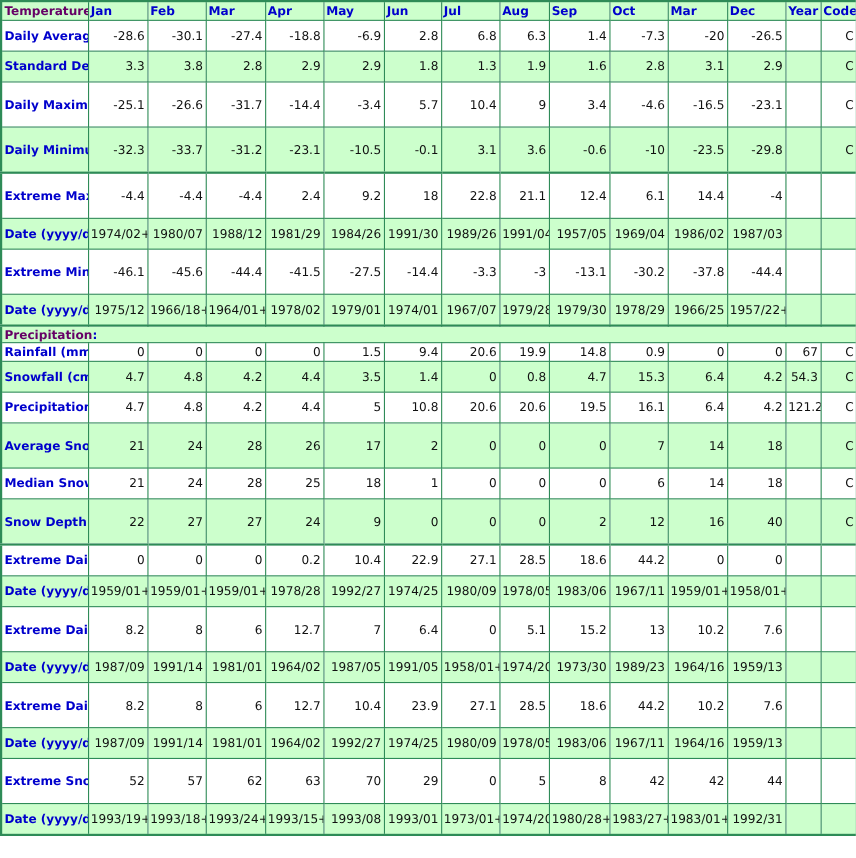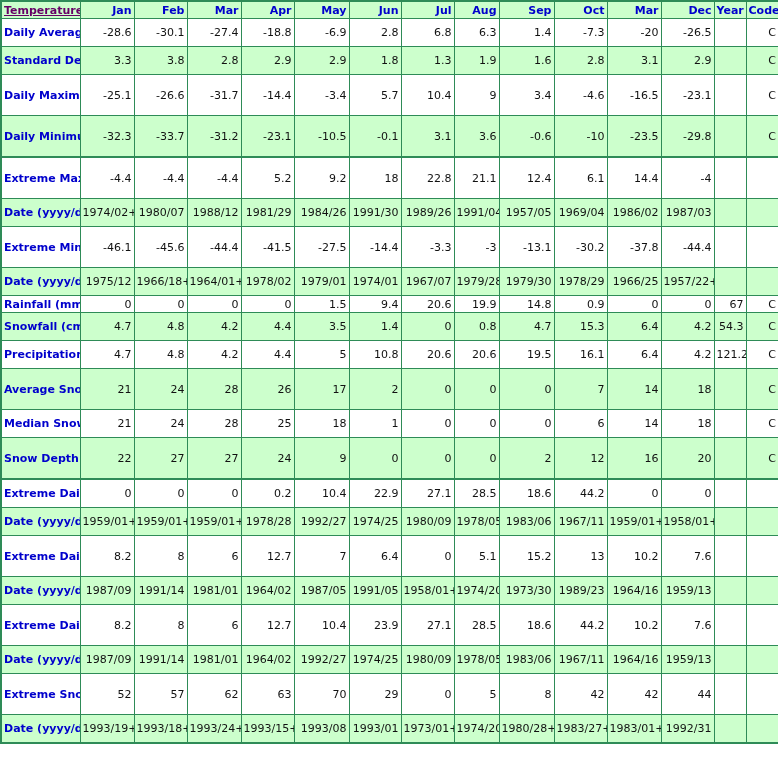--- a/index.html
+++ b/index.html
@@ -17,28 +17,28 @@
     padding: 0 2px 0 2px;
     line-height: 13px;
     vertical-align: middle;
     overflow: hidden;
     white-space: nowrap;
   }
   table.climate th {
     background: #ccffcc;
     color: #0000cc;
     font-weight: bold;
-    text-align: right;
+    text-align: left;
     height: 16px;
   }
   table.climate th.section {
     text-align: left;
     color: #660066;
   }
-  .section-link { color: #660066; text-decoration: underline; cursor: pointer; }
+  .section-link { color: #660066; cursor: pointer; }
   .section-colon { color: #0000cc; }
   td.label {
     color: #0000cc;
     font-weight: bold;
     text-align: left;
     white-space: normal;
     padding-left: 3px;
   }
   td.val { text-align: right; color: #111; }
   td.val.b { font-weight: normal; }
@@ -157,21 +157,21 @@
         <td class="val">-23.5</td>
         <td class="val">-29.8</td>
         <td class="val"></td>
         <td class="val">C</td>
       </tr>
       <tr class="odd h3 thickTop">
         <td class="label">Extreme Maximum (°C)</td>
         <td class="val">-4.4</td>
         <td class="val">-4.4</td>
         <td class="val">-4.4</td>
-        <td class="val">5.2</td>
+        <td class="val">2.4</td>
         <td class="val">9.2</td>
         <td class="val">18</td>
         <td class="val b">22.8</td>
         <td class="val">21.1</td>
         <td class="val">12.4</td>
         <td class="val">6.1</td>
         <td class="val">14.4</td>
         <td class="val">-4</td>
         <td class="val"></td>
         <td class="val"></td>
@@ -219,20 +219,23 @@
         <td class="val">1979/01</td>
         <td class="val">1974/01</td>
         <td class="val">1967/07</td>
         <td class="val">1979/28</td>
         <td class="val">1979/30</td>
         <td class="val">1978/29</td>
         <td class="val">1966/25</td>
         <td class="val">1957/22+</td>
         <td class="val"></td>
         <td class="val"></td>
+      </tr>
+      <tr class="sec">
+        <td colspan="15" style="text-align: left; font-weight: bold;"><span class="section-link">Precipitation</span><span class="section-colon">:</span></td>
       </tr>
       <tr class="odd h1">
         <td class="label">Rainfall (mm)</td>
         <td class="val">0</td>
         <td class="val">0</td>
         <td class="val">0</td>
         <td class="val">0</td>
         <td class="val">1.5</td>
         <td class="val">9.4</td>
         <td class="val">20.6</td>
@@ -318,21 +321,21 @@
         <td class="val">27</td>
         <td class="val">27</td>
         <td class="val">24</td>
         <td class="val">9</td>
         <td class="val">0</td>
         <td class="val">0</td>
         <td class="val">0</td>
         <td class="val">2</td>
         <td class="val">12</td>
         <td class="val">16</td>
-        <td class="val">20</td>
+        <td class="val">40</td>
         <td class="val"></td>
         <td class="val">C</td>
       </tr>
       <tr class="odd h2 thickTop">
         <td class="label">Extreme Daily Rainfall (mm)</td>
         <td class="val">0</td>
         <td class="val">0</td>
         <td class="val">0</td>
         <td class="val">0.2</td>
         <td class="val">10.4</td>

